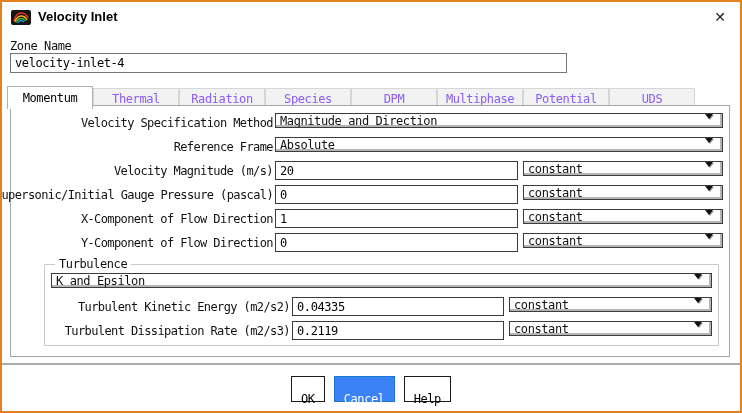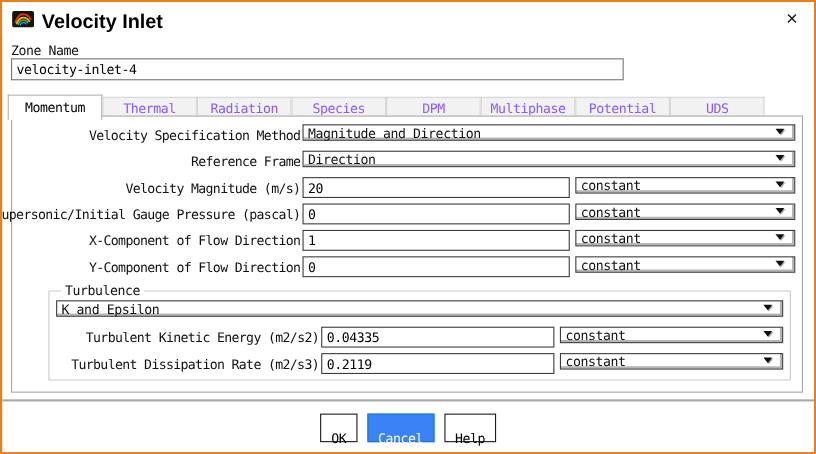--- a/index.html
+++ b/index.html
@@ -15,21 +15,21 @@
     color:#111;
     overflow:hidden;
   }
 
   
   .titlebar { position:absolute; top:0; left:0; right:0; height:31px; background:#fff; }
   .app-icon { position:absolute; left:9px; top:8px; width:20px; height:15px; }
   .win-title {
     position:absolute; left:36px; top:7px;
     font-family:"Liberation Sans","DejaVu Sans",sans-serif;
-    font-size:18px; font-weight:600; color:#000;text-align:right;
+    font-size:13px; font-weight:600; color:#000;text-align:right;
   }
   .close-btn {
     position:absolute; right:11px; top:6px; width:18px; height:18px;
     font-family:"Liberation Sans",sans-serif; font-size:14px; color:#222;
     text-align:center; line-height:18px; cursor:default;
   }
 
   
   .zone-label { position:absolute; left:8px; top:37px; letter-spacing:-0.4px; }
   .zone-input {
@@ -66,21 +66,21 @@
     display:flex; justify-content:flex-end; align-items:center;
     white-space:nowrap; letter-spacing:-0.6px; padding-right:2px;
     overflow:visible;
   }
   .val-input {
     width:243px; flex:0 0 auto; height:19px;
     border:1px solid #3c3c3c; background:#fff; padding:0 4px;
     font-family:inherit; font-size:12px; letter-spacing:-0.4px; outline:none;
   }
   .dd {
-    display:flex; align-items:center; height:15px;
+    display:flex; height:15px;
     background:#fff; border:1px solid #3c3c3c;
     box-shadow: inset -2px -2px 0 #b5b5b5;
     cursor:default;
     gap:39px;
   }
   .dd.wide { flex:1 1 auto; }
   .dd.prof { flex:1 1 auto; margin-left:5px; }
   .dd-val { flex:1 1 auto; padding:0 4px; white-space:nowrap; letter-spacing:-0.4px; overflow:hidden; }
   .arrow {
     flex:0 0 auto; width:0; height:0; margin-right:9px; margin-bottom:2px;
@@ -147,21 +147,21 @@
       <span class="lbl">Velocity Specification Method</span>
       <div class="dd wide">
         <span class="dd-val">Magnitude and Direction</span>
         <span class="arrow"></span>
       </div>
     </div>
 
     <div class="row">
       <span class="lbl">Reference Frame</span>
       <div class="dd wide">
-        <span class="dd-val">Direction</span>
+        <span class="dd-val">Absolute</span>
         <span class="arrow"></span>
       </div>
     </div>
 
     <div class="row">
       <span class="lbl">Velocity Magnitude (m/s)</span>
       <input class="val-input" value="20" style="">
       <div class="dd prof">
         <span class="dd-val">constant</span>
         <span class="arrow"></span>

